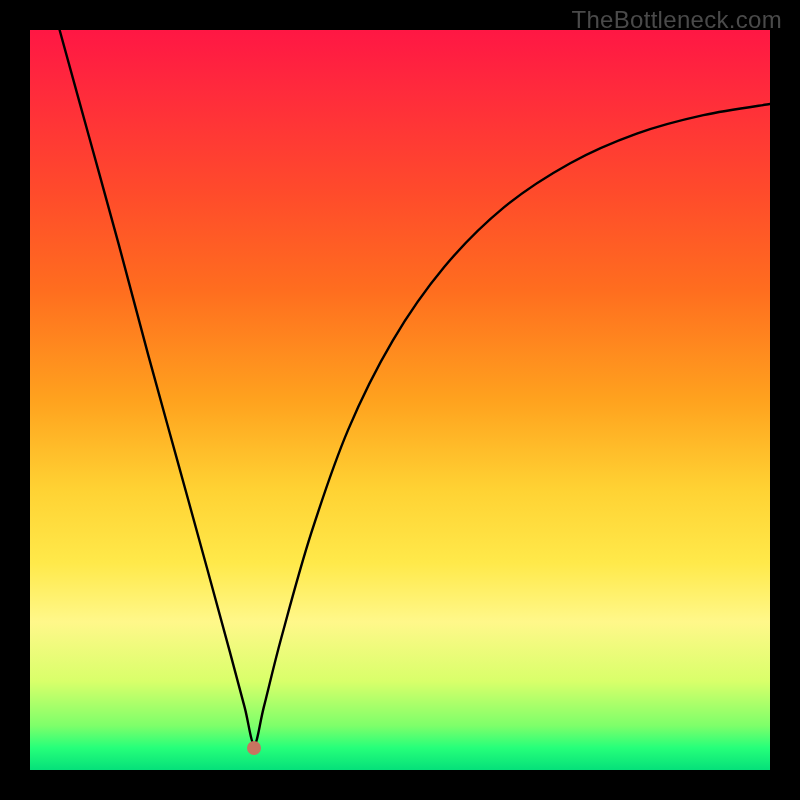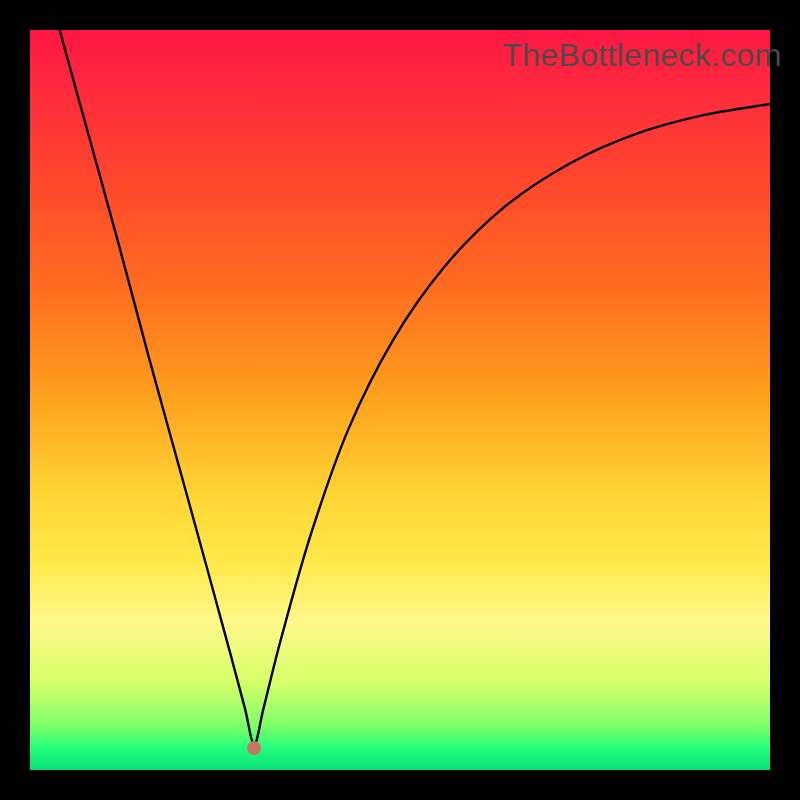--- a/index.html
+++ b/index.html
@@ -30,25 +30,24 @@
       #7eff6a 94%,
       #26ff7a 97%,
       #05e07a 100%
     );
   }
   .watermark {
     position: absolute;
     top: 6px;
     right: 18px;
     color: #4a4a4a;
-    font-size: 32px;
+    font-size: 24px;
     font-weight: 500;
     letter-spacing: 0.3px;
     z-index: 5;
-    margin-top: 31px;
   }
   svg.curve {
     position: absolute;
     left: 30px;
     top: 30px;
     width: 740px;
     height: 740px;
     z-index: 3;
   }
   .minpoint {

